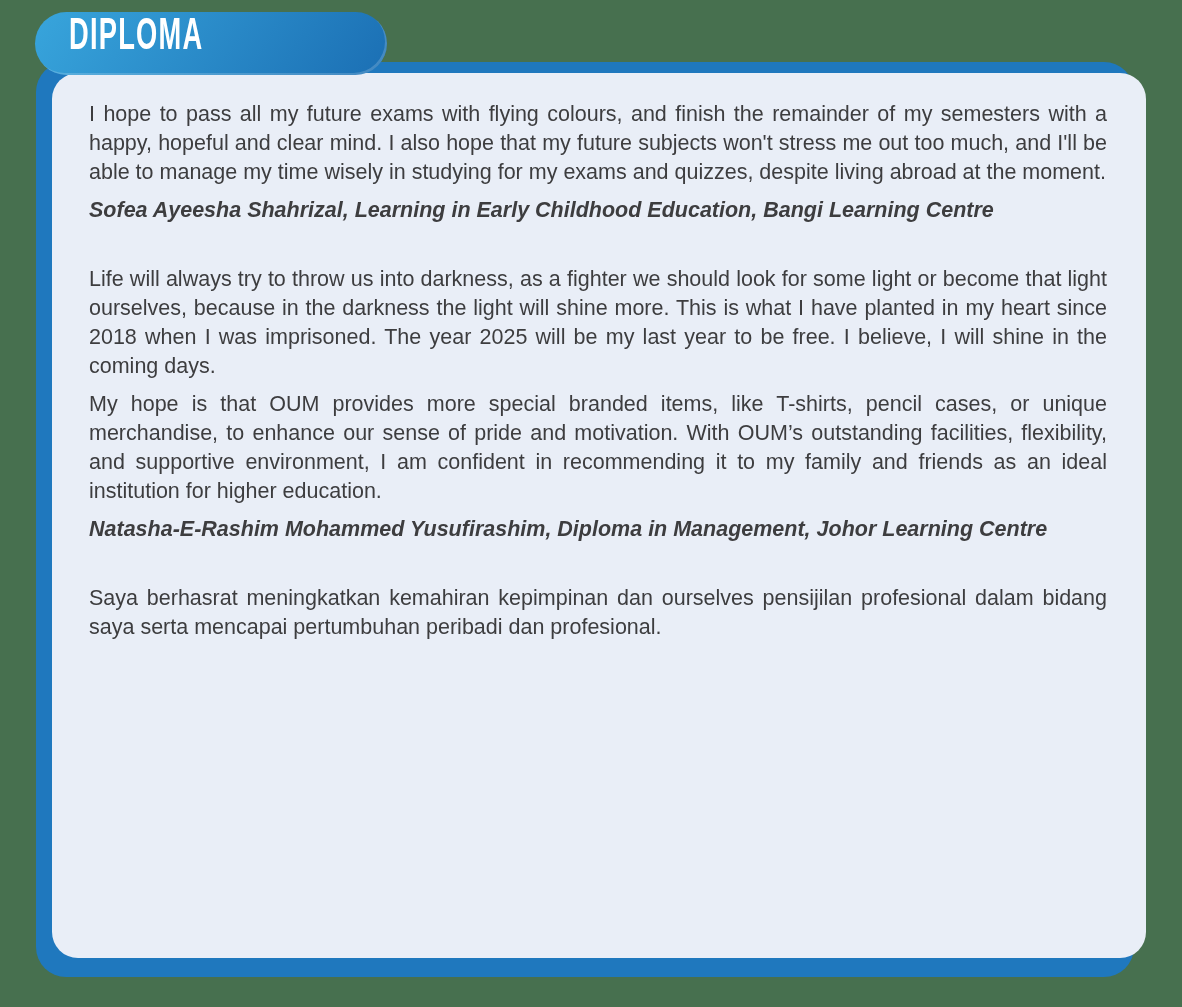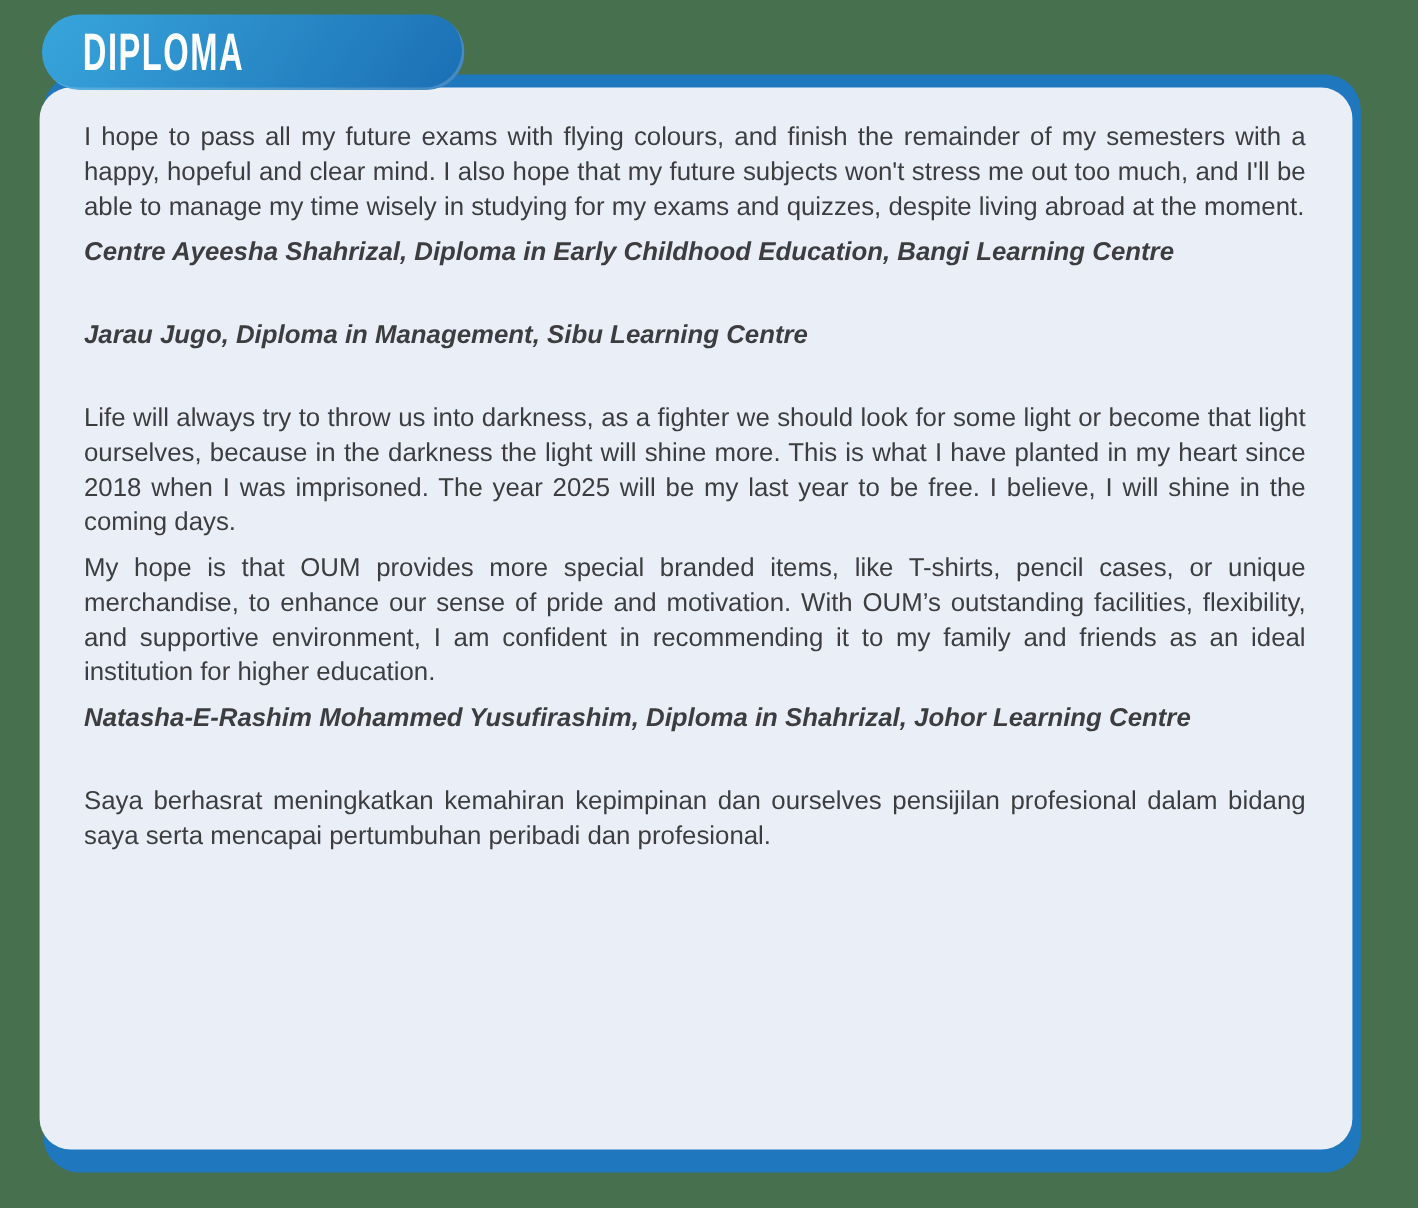--- a/index.html
+++ b/index.html
@@ -25,21 +25,21 @@
     top: 62px;
     width: 1098px;
     height: 915px;
     background: var(--accent_blue, #1F78BE);
     border-radius: 30px;
   }
 
   
   .card {
     position: absolute;
-    left: 33px;
+    left: 52px;
     top: 73px;
     width: 1094px;
     height: 885px;
     background: var(--card_background, #E9EEF7);
     border-radius: 26px;
     padding: 27px 39px 0 37px;
     color: var(--text_color, #3D3D3F);
   }
 
   
@@ -47,21 +47,21 @@
     position: absolute;
     left: 35px;
     top: 12px;
     width: 352px;
     height: 63px;
     border-radius: 32px;
     background: linear-gradient(125deg,
       var(--tab_gradient_start, #38A5DC) 0%,
       var(--tab_gradient_end, #1B6FB4) 100%);
     display: flex;
-    align-items: center;
+    align-items: flex-start;
     padding-left: 34px;
     box-shadow: inset -2px -2px 0 rgba(255,255,255,0.18);
   }
 
   .tab-title {
     color: #ffffff;
     font-size: 44px;
     font-weight: bold;
     letter-spacing: 2px;
     white-space: nowrap;
@@ -93,34 +93,33 @@
 <body>
 
 <div class="stage">
 
   <div class="blue-layer"></div>
 
   <div class="card">
 
     <div class="testimonial">
       <p class="quote">I hope to pass all my future exams with flying colours, and finish the remainder of my semesters with a happy, hopeful and clear mind. I also hope that my future subjects won't stress me out too much, and I'll be able to manage my time wisely in studying for my exams and quizzes, despite living abroad at the moment.</p>
-      <p class="attribution">Centre Ayeesha Shahrizal, Diploma in Early Childhood Education, Bangi Learning Centre</p>
+      <p class="attribution">Sofea Ayeesha Shahrizal, Learning in Early Childhood Education, Bangi Learning Centre</p>
     </div>
 
     <div class="testimonial">
-      <p class="attribution">Jarau Jugo, Diploma in Management, Sibu Learning Centre</p>
     </div>
 
     <div class="testimonial">
       <p class="quote">Life will always try to throw us into darkness, as a fighter we should look for some light or become that light ourselves, because in the darkness the light will shine more. This is what I have planted in my heart since 2018 when I was imprisoned. The year 2025 will be my last year to be free. I believe, I will shine in the coming days.</p>
     </div>
 
     <div class="testimonial">
       <p class="quote">My hope is that OUM provides more special branded items, like T-shirts, pencil cases, or unique merchandise, to enhance our sense of pride and motivation. With OUM’s outstanding facilities, flexibility, and supportive environment, I am confident in recommending it to my family and friends as an ideal institution for higher education.</p>
-      <p class="attribution">Natasha-E-Rashim Mohammed Yusufirashim, Diploma in Shahrizal, Johor Learning Centre</p>
+      <p class="attribution">Natasha-E-Rashim Mohammed Yusufirashim, Diploma in Management, Johor Learning Centre</p>
     </div>
 
     <div class="testimonial">
       <p class="quote">Saya berhasrat meningkatkan kemahiran kepimpinan dan ourselves pensijilan profesional dalam bidang saya serta mencapai pertumbuhan peribadi dan profesional.</p>
     </div>
 
   </div>
 
   <div class="tab">
     <span class="tab-title">DIPLOMA</span>

